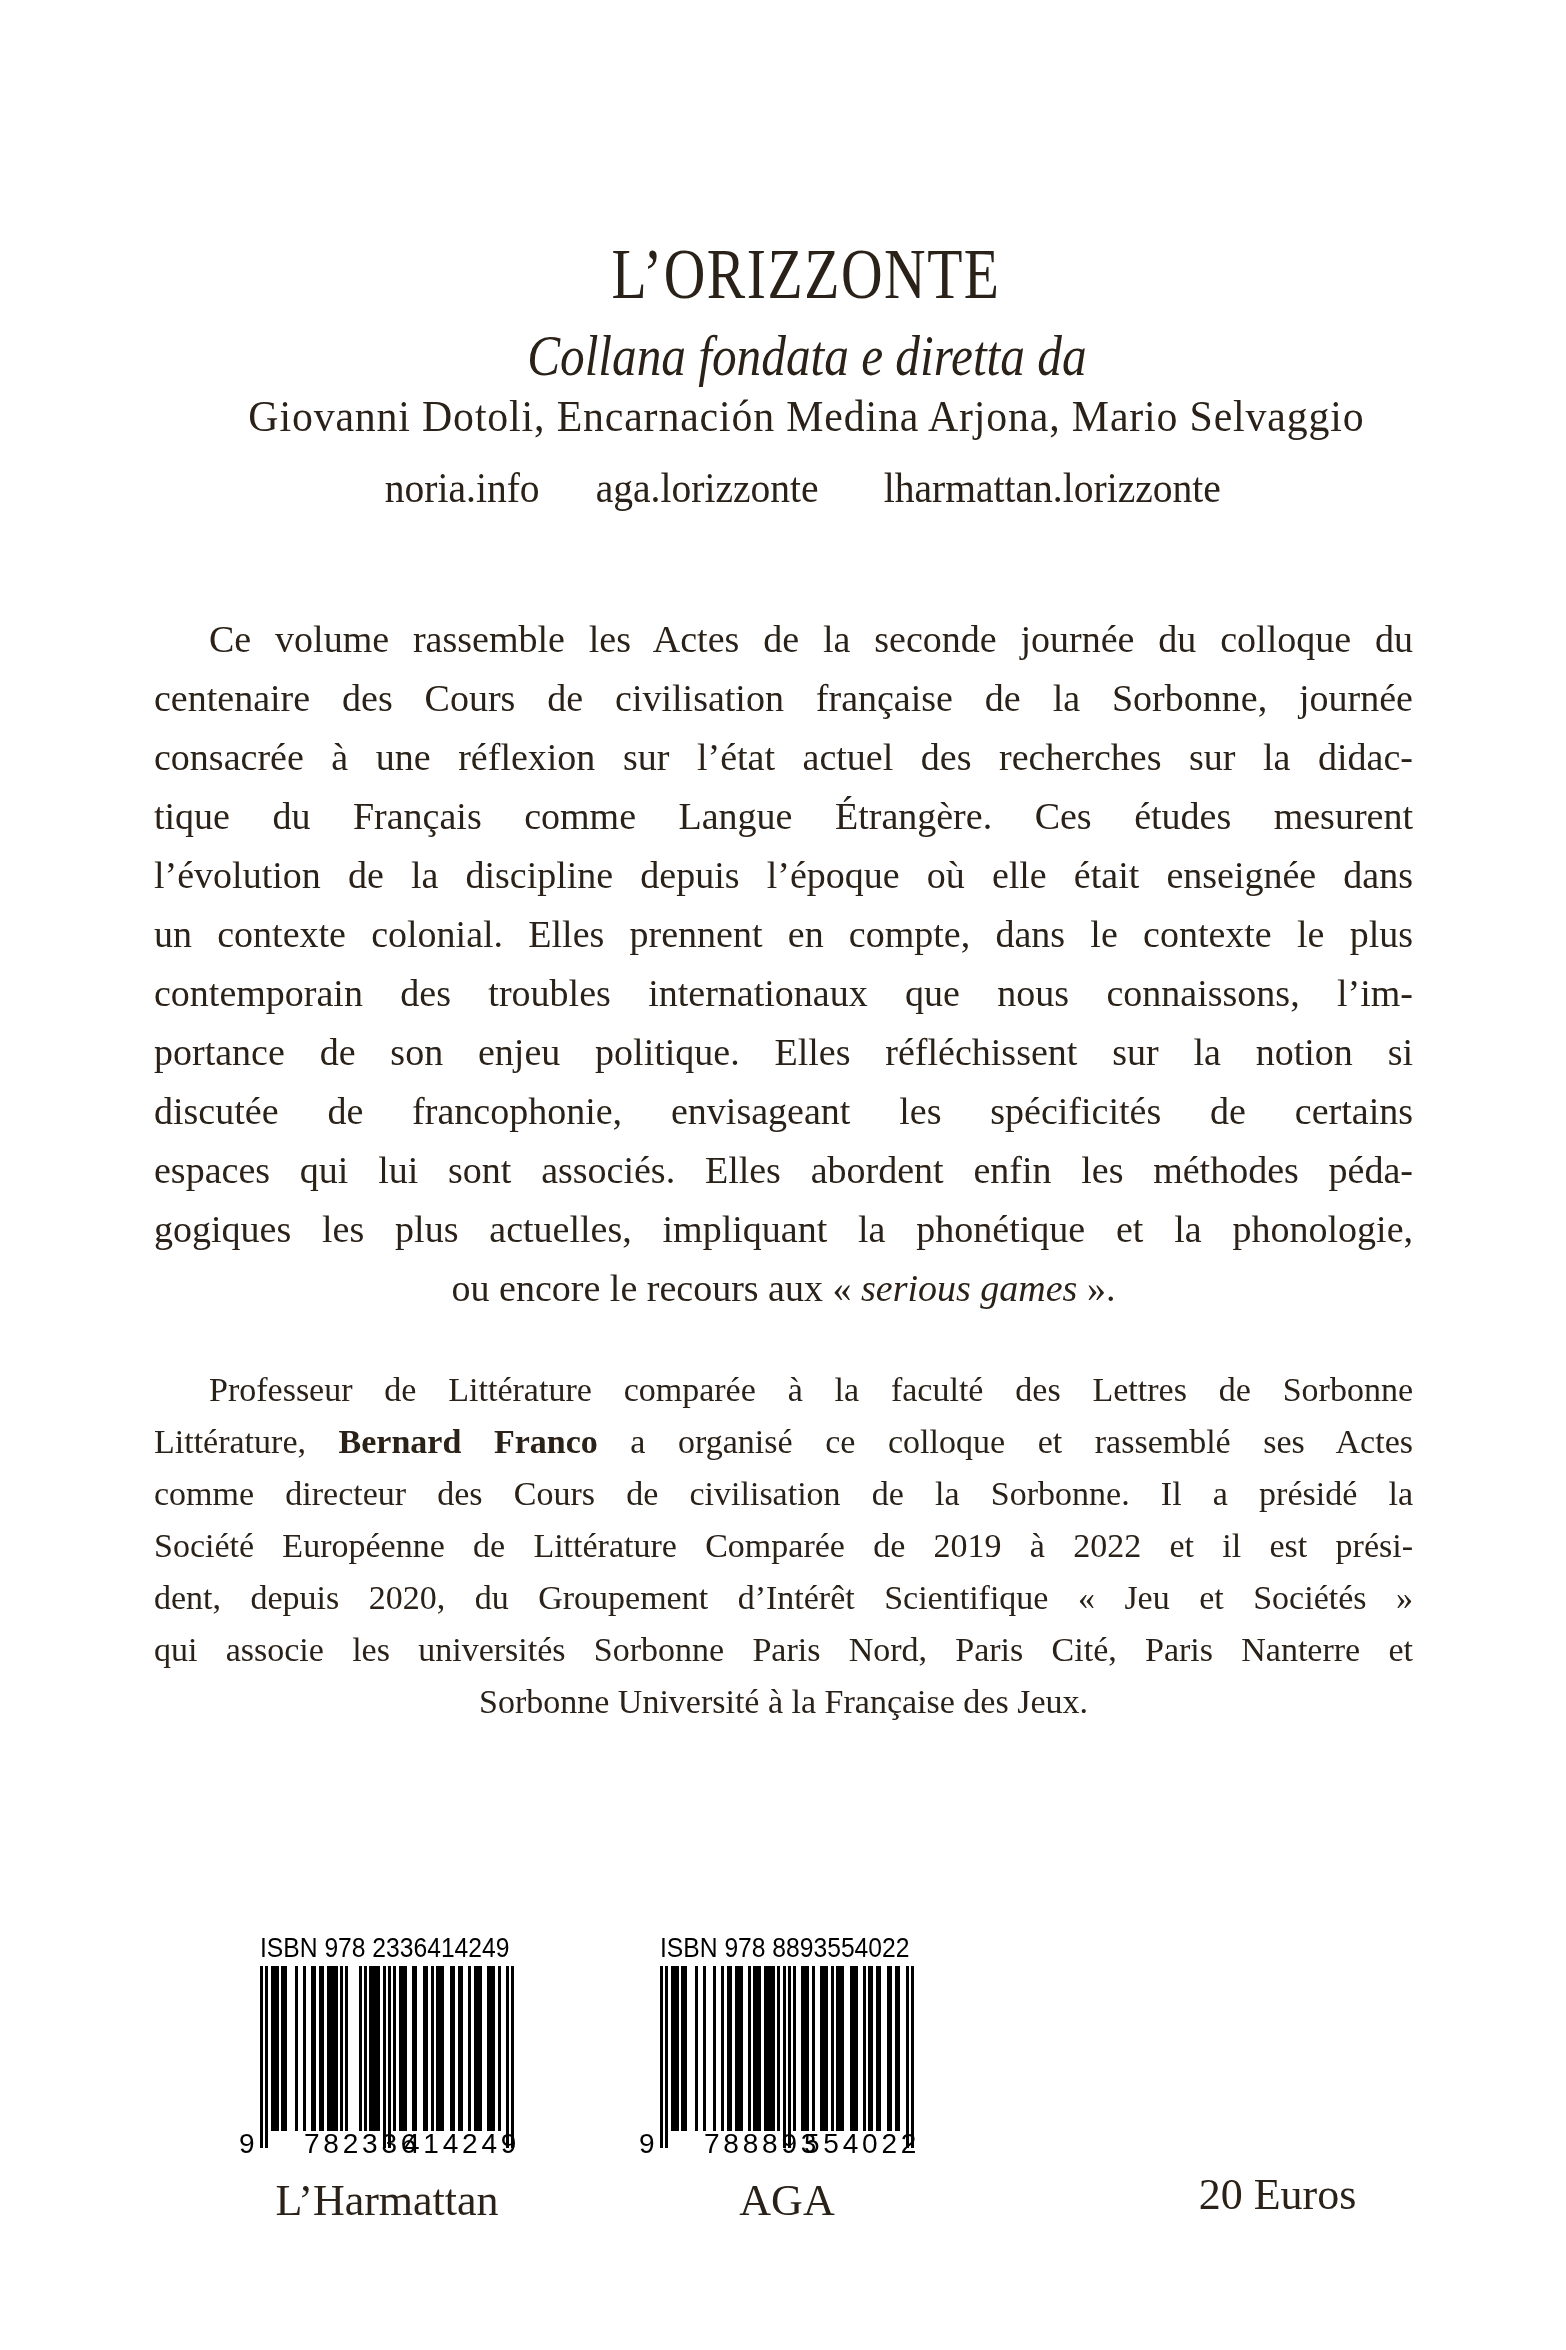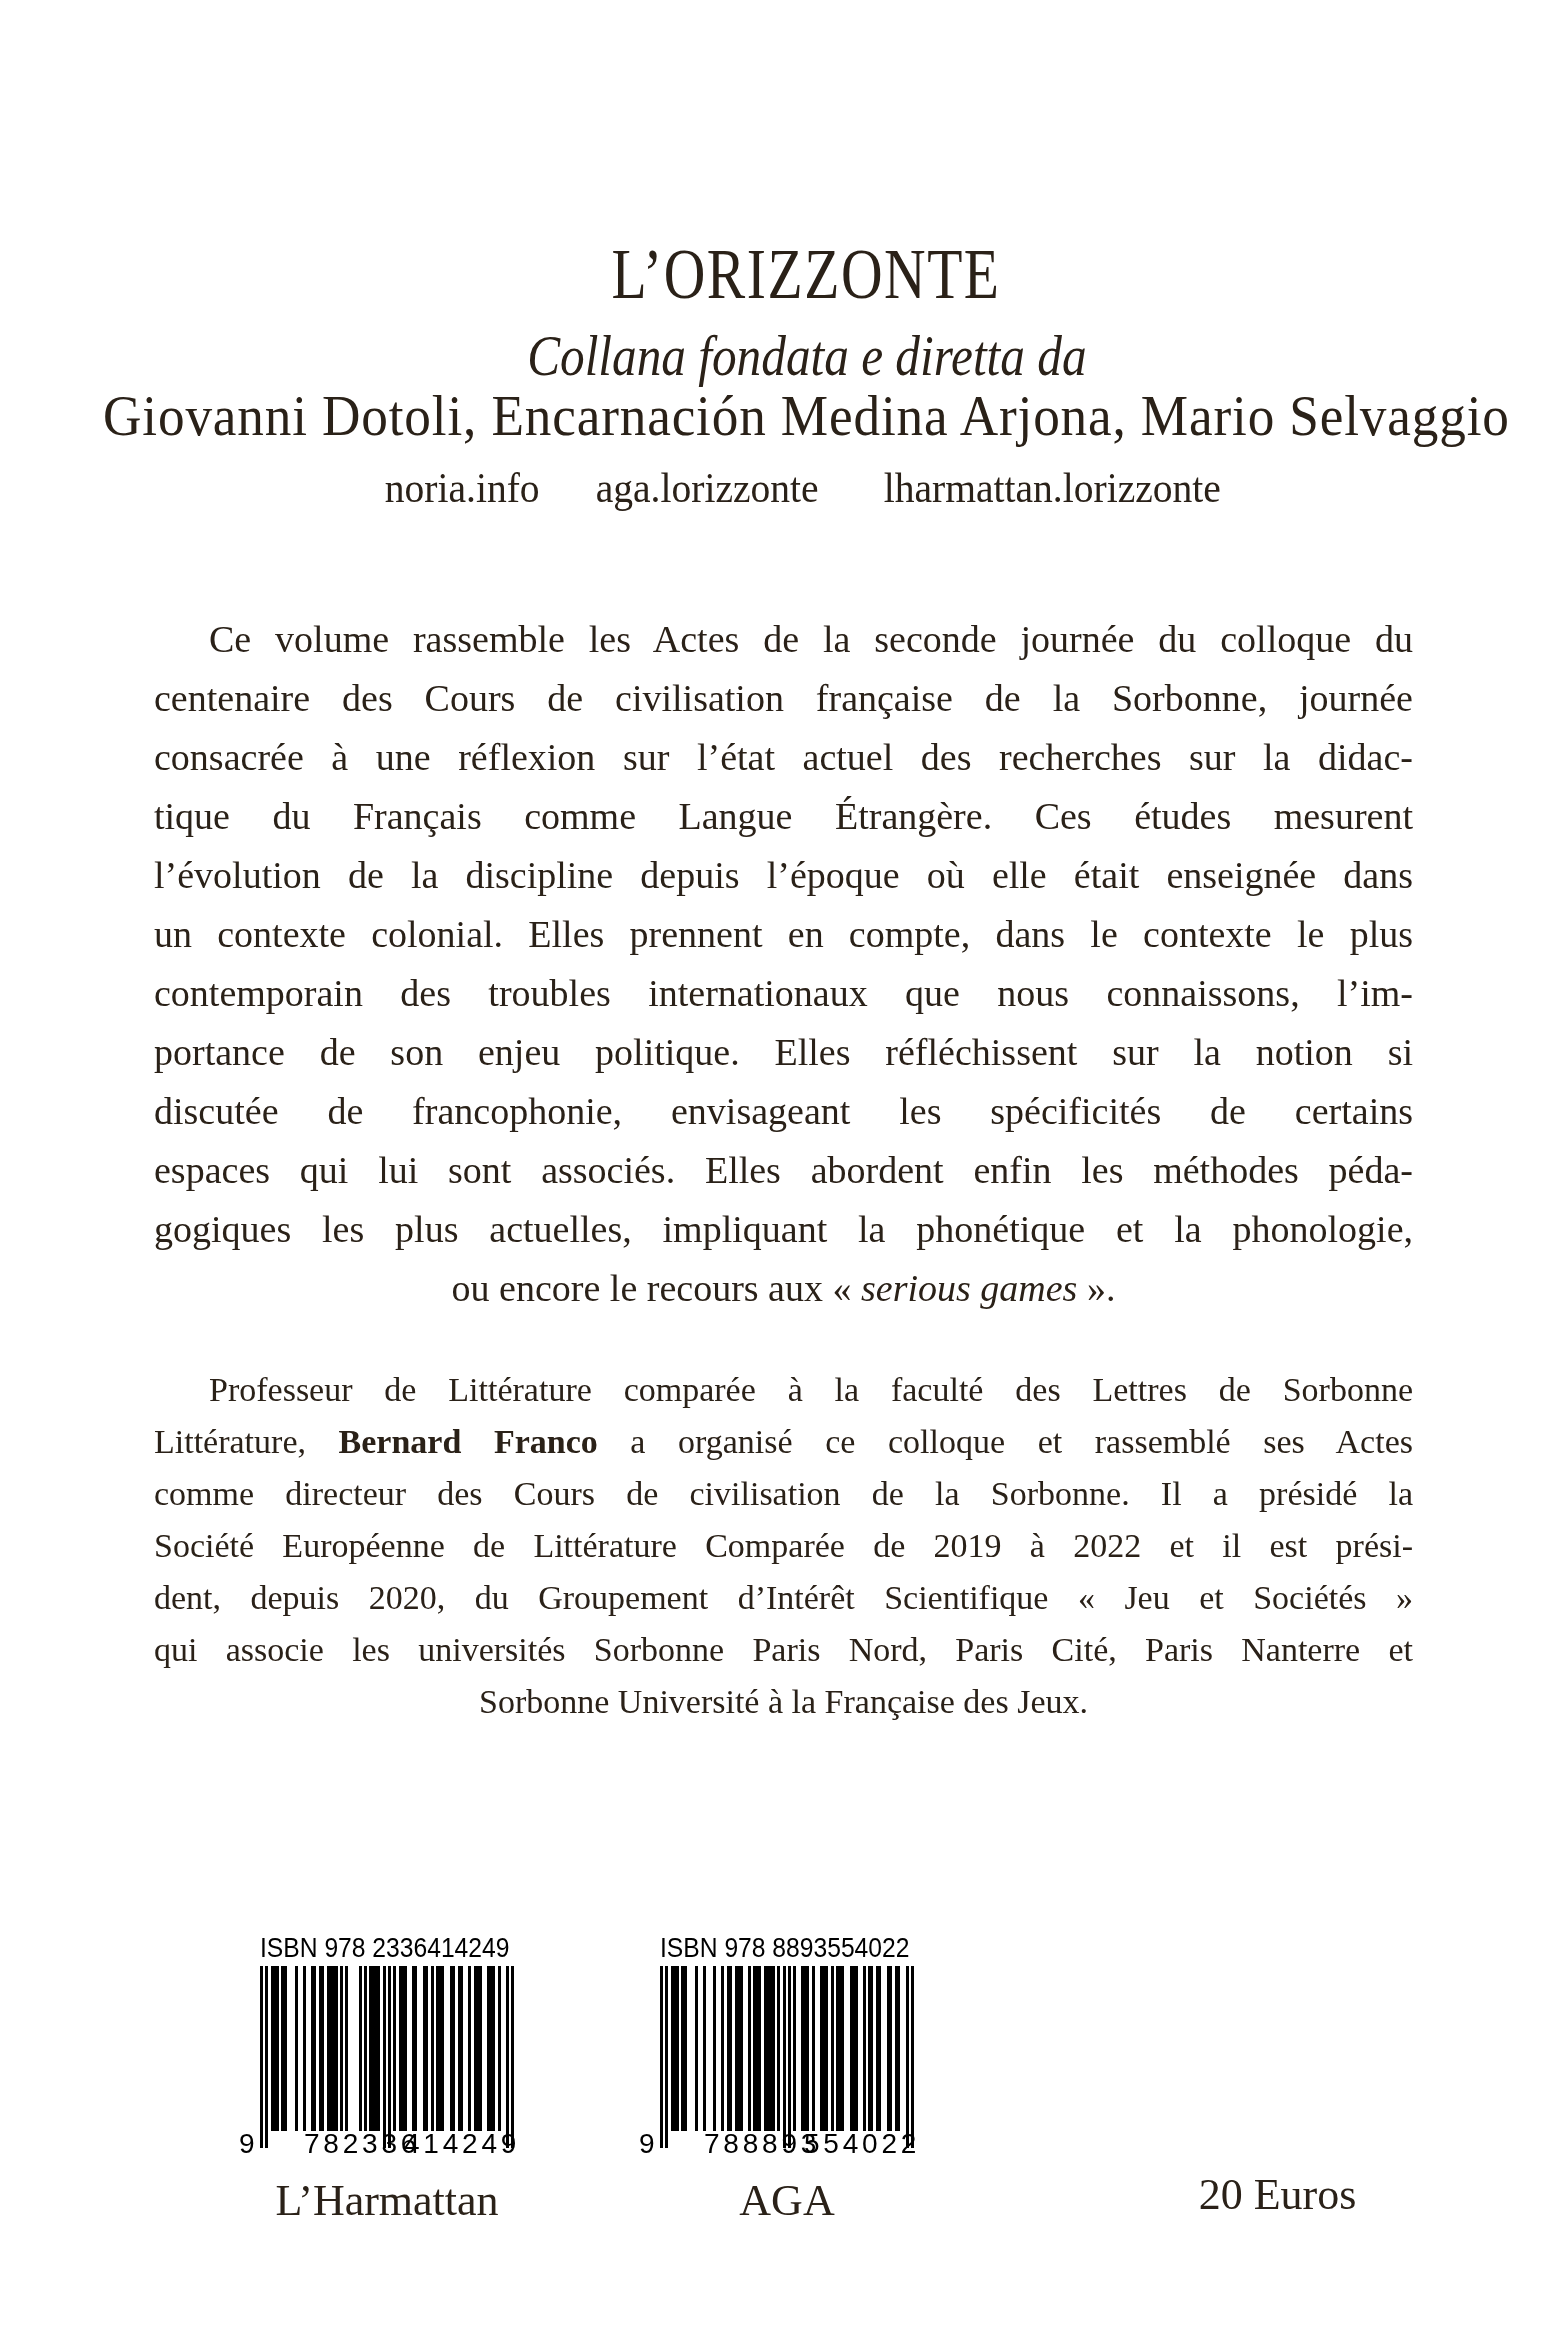--- a/index.html
+++ b/index.html
@@ -6,21 +6,21 @@
   .page{
     position:relative;width:1566px;height:2351px;background:#ffffff;
     font-family:"Liberation Serif",serif;color:#2a2118;overflow:hidden;
     margin:0 auto;
   }
   .abs-center{position:absolute;left:0;right:0;text-align:center;padding-left:47px;}
   .title{top:230px;font-size:72px;line-height:89px;letter-spacing:1.9px;}
   .sqz{display:inline-block;transform:scaleX(0.80);}
   .subtitle{top:329px;font-size:56px;line-height:55px;font-style:italic;}
   .subtitle .sqz{transform:scaleX(0.88);}
-  .editors{top:388px;font-size:56px;line-height:57px;letter-spacing:0.9px;}
+  .editors{top:388px;font-size:44px;line-height:57px;letter-spacing:0.9px;}
   .editors .sqz{transform:scaleX(0.95);}
   .links{top:460px;font-size:43px;line-height:55px;display:flex;justify-content:center;gap:40px;}
   .links span{display:inline-block;transform:scaleX(0.92);}
 
   .blurb{position:absolute;left:154px;width:1259px;top:610px;font-size:38px;line-height:59px;}
   .bio{position:absolute;left:154px;width:1259px;top:1364px;font-size:34px;line-height:52px;}
   .jblock{text-align:justify;text-align-last:justify;white-space:pre-line;}
   .jline{text-align:justify;text-align-last:justify;}
   .lastline{text-align:center;}
   .indent{text-indent:55px;}

